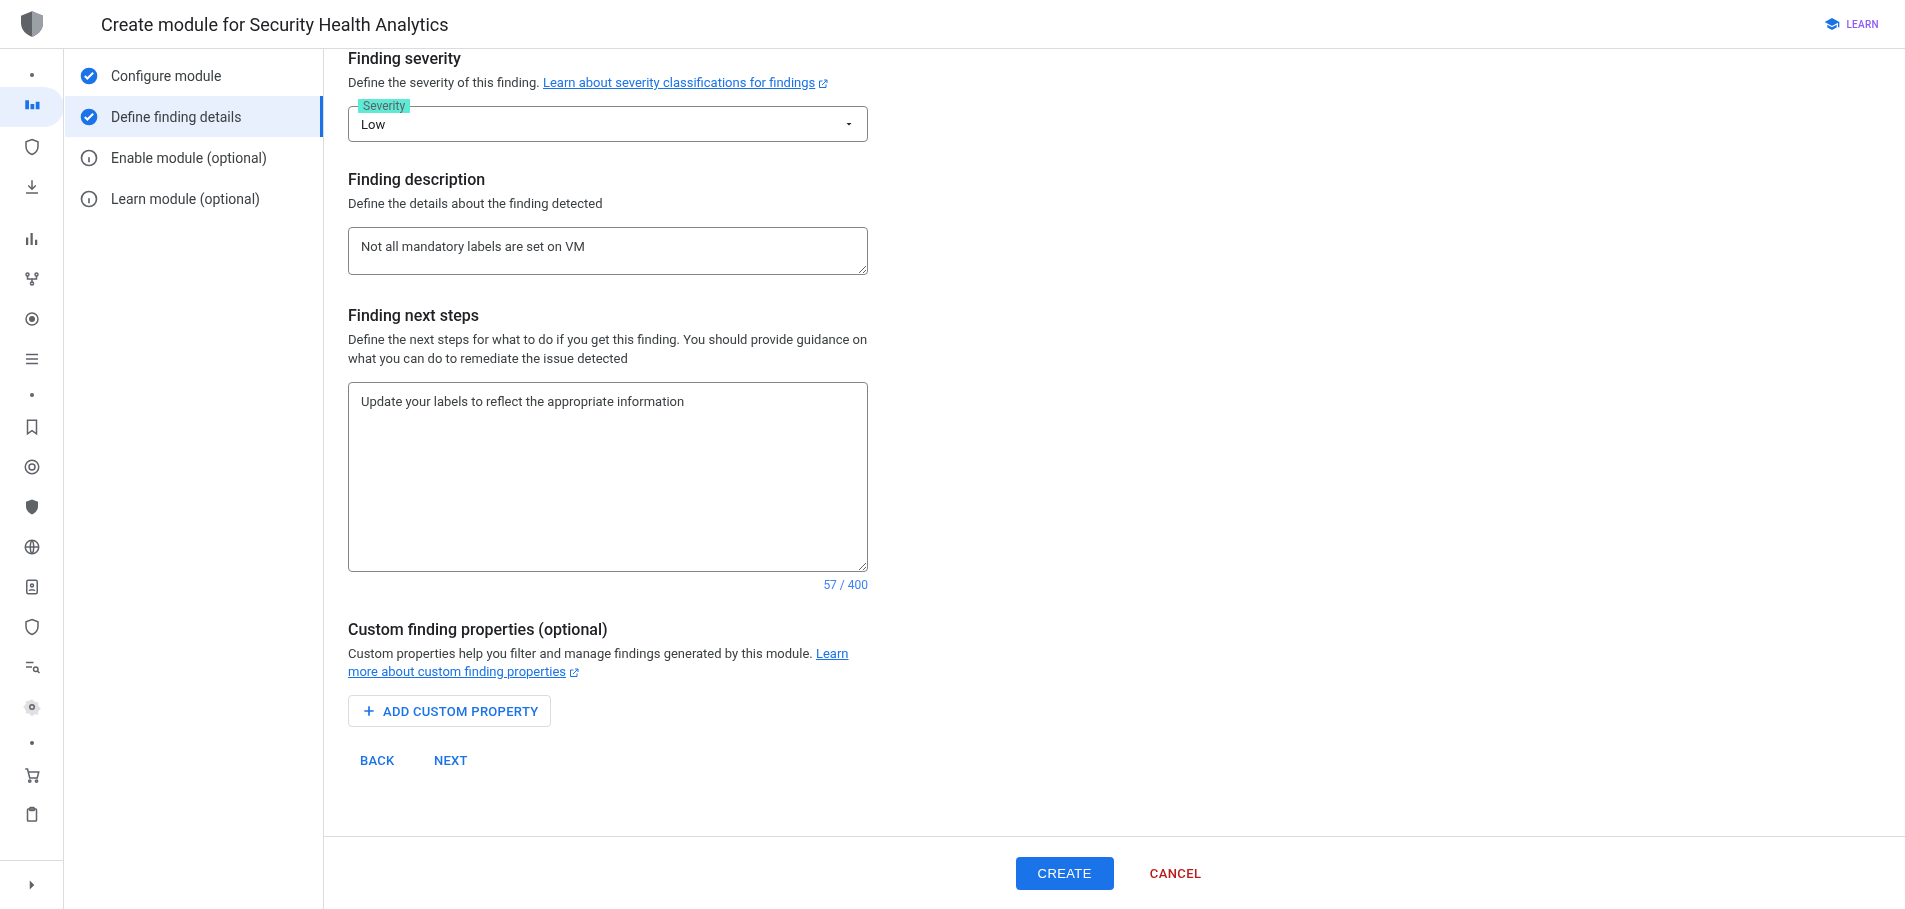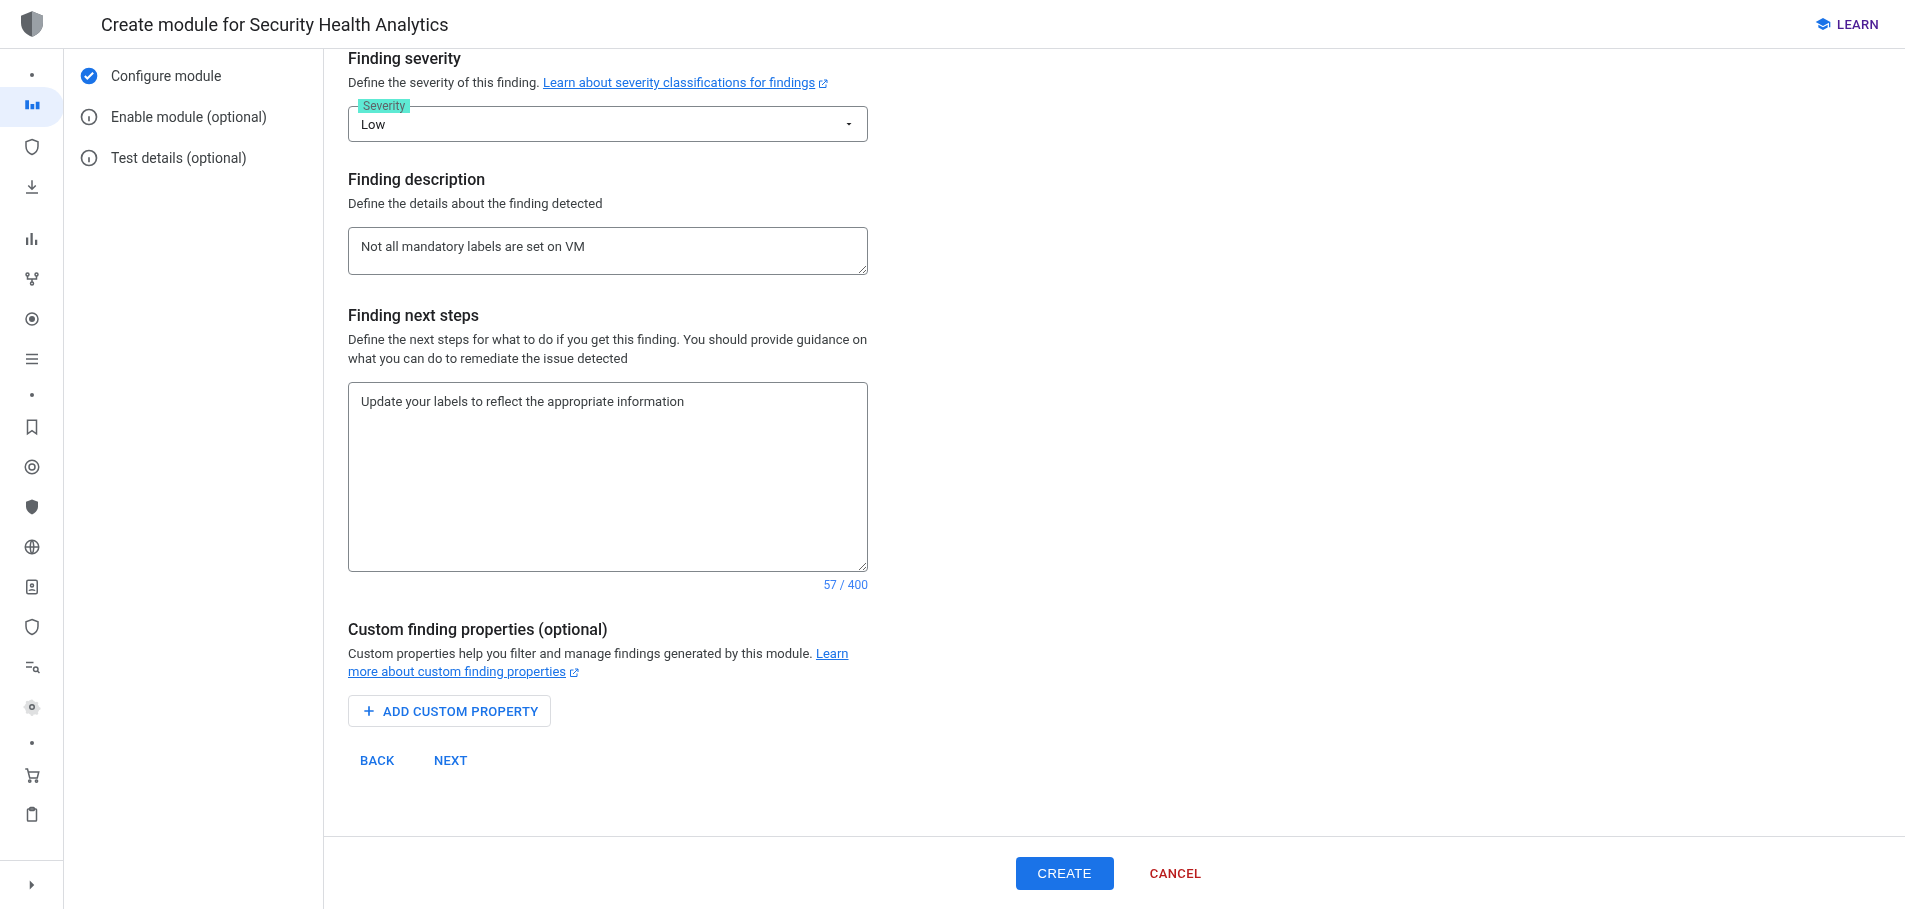--- a/index.html
+++ b/index.html
@@ -2,21 +2,21 @@
 <html><head>
 <meta charset="utf-8">
 <style>
 * { box-sizing: border-box; margin: 0; padding: 0; }
 body { font-family: Roboto, "Helvetica Neue", Arial, sans-serif; font-size: 13px; color: #202124; background: #fff; overflow: hidden; width: 1905px; height: 909px; }
 
 
 .header { height: 49px; display: flex; align-items: center; border-bottom: 1px solid #dadce0; padding: 0 16px 0 0; gap: 23px; }
 .header-logo { width: 64px; display: flex; align-items: center; justify-content: center; }
 .header-title { font-size: 18px; color: #202124; font-weight: 400; flex: 1; padding-left: 14px; }
-.learn-btn { display: flex; align-items: center; color: #4c1d95; font-size: 13px; font-weight: 500; letter-spacing: 0.3px; cursor: pointer; padding: 6px 10px; }
+.learn-btn { display: flex; align-items: center; color: #8b5cf6; font-size: 10px; font-weight: 500; letter-spacing: 0.3px; cursor: pointer; padding: 6px 10px; }
 .learn-btn svg { margin-right: 6px; }
 
 
 .rail { position: absolute; left: 0; top: 49px; bottom: 0; width: 64px; border-right: 1px solid #dadce0; display: flex; flex-direction: column; align-items: center; padding-top: 12px; }
 .rail-item { width: 40px; height: 36px; display: flex; align-items: center; justify-content: center; margin-bottom: 4px; color: #5f6368; cursor: pointer; border-radius: 0 20px 20px 0; position: relative; }
 .rail-item.active { color: #1a73e8; }
 .rail-item.active::before { content: ''; position: absolute; left: -12px; right: -12px; top: -2px; bottom: -2px; background: #e8f0fe; border-radius: 0 20px 20px 0; z-index: -1; }
 .rail-dot { width: 4px; height: 4px; background: #5f6368; border-radius: 50%; margin: 12px 0; }
 .rail-divider { width: 100%; height: 1px; background: #dadce0; margin-top: auto; }
 .rail-expand { width: 40px; height: 48px; display: flex; align-items: center; justify-content: center; color: #5f6368; cursor: pointer; }
@@ -203,39 +203,48 @@
 <div class="stepper-col">
   <div class="step">
     <div class="step-icon">
         <svg width="20" height="20" viewBox="0 0 24 24">
           <circle cx="12" cy="12" r="10" fill="#1a73e8"></circle>
           <path d="M7 12l3 3 7-7" stroke="#fff" stroke-width="2.5" fill="none"></path>
         </svg>
       </div>
     <div class="step-label">Configure module</div>
   </div>
+  <div class="step active">
+    <div class="step-icon">
+        <svg width="20" height="20" viewBox="0 0 24 24">
+          <circle cx="12" cy="12" r="10" fill="#1a73e8"></circle>
+          <path d="M7 12l3 3 7-7" stroke="#fff" stroke-width="2.5" fill="none"></path>
+        </svg>
+      </div>
+    <div class="step-label">Define finding details</div>
+  </div>
   <div class="step">
     <div class="step-icon">
         <svg width="20" height="20" viewBox="0 0 24 24" fill="none" stroke="#5f6368" stroke-width="2">
           <circle cx="12" cy="12" r="9"></circle>
           <line x1="12" y1="8" x2="12" y2="8"></line>
           <line x1="12" y1="11" x2="12" y2="17"></line>
         </svg>
       </div>
     <div class="step-label">Enable module (optional)</div>
   </div>
   <div class="step">
     <div class="step-icon">
         <svg width="20" height="20" viewBox="0 0 24 24" fill="none" stroke="#5f6368" stroke-width="2">
           <circle cx="12" cy="12" r="9"></circle>
           <line x1="12" y1="8" x2="12" y2="8"></line>
           <line x1="12" y1="11" x2="12" y2="17"></line>
         </svg>
       </div>
-    <div class="step-label">Test details (optional)</div>
+    <div class="step-label">Learn module (optional)</div>
   </div>
 </div>
 
 <div class="main">
 
   <div class="form-section">
     <div class="section-title">Finding severity</div>
     <div class="section-desc">
       <span>Define the severity of this finding. </span><a><span>Learn about severity classifications for findings</span><span class="ext-icon">
             <svg width="12" height="12" viewBox="0 0 24 24" fill="none" stroke="#1a73e8" stroke-width="2">

